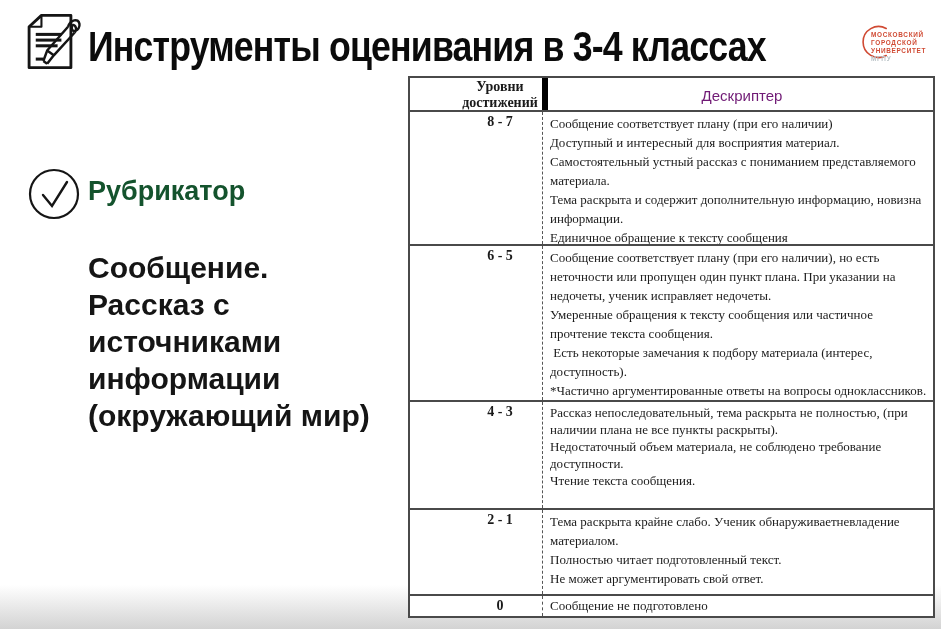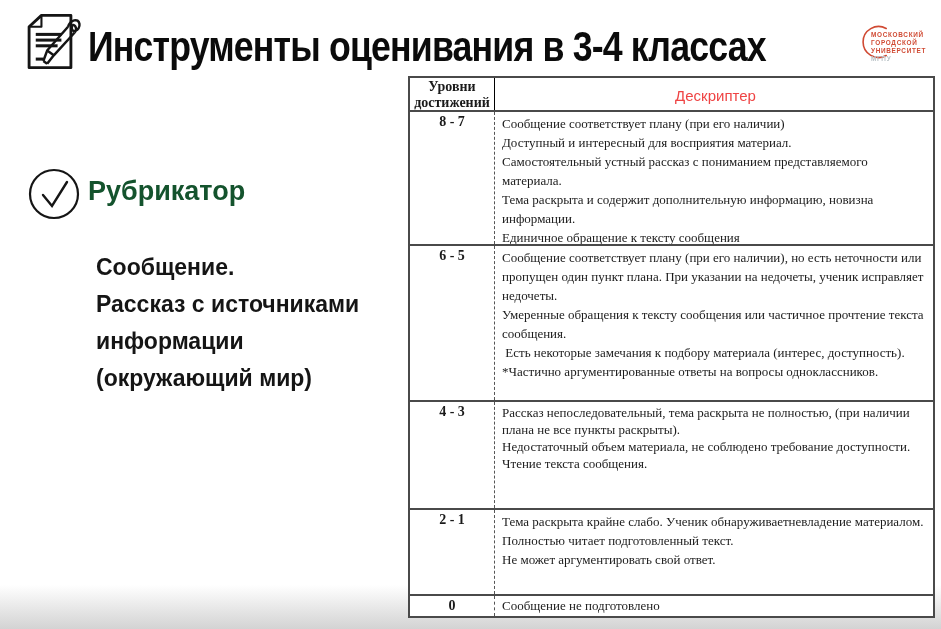--- a/index.html
+++ b/index.html
@@ -17,42 +17,42 @@
   }
   
   .logo{position:absolute;left:860px;top:14px;width:78px;height:62px;}
   
   .check-icon{position:absolute;left:26px;top:166px;width:56px;height:56px;}
   .rubric-heading{
     position:absolute;left:88px;top:176px;
     font-size:27px;font-weight:bold;color:#14532d;
   }
   .subject-block{
-    position:absolute;left:96px;top:249px;width:330px;
-    font-size:23px;font-weight:bold;line-height:37px;color:#151515;
+    position:absolute;left:88px;top:249px;width:330px;
+    font-size:30px;font-weight:bold;line-height:37px;color:#151515;
   }
   
   .rubric-table{
     position:absolute;left:408px;top:76px;width:527px;
     border:2px solid #4a4a4a;box-sizing:border-box;background:#fff;
     font-family:"Liberation Serif",serif;
   }
-  .t-row{display:flex;box-sizing:border-box;border-bottom:2px solid #4a4a4a;}
+  .t-row{display:flex;box-sizing:border-box;border-bottom:2px solid #4a4a4a;padding-left:48px;}
   .t-row:last-child{border-bottom:none;}
   .cell-level{
     width:84px;flex:0 0 84px;box-sizing:border-box;text-align:center;
     font-weight:bold;font-size:14px;padding-top:2px;color:#1a1a1a;
   }
   .cell-desc{
     flex:1;box-sizing:border-box;padding:2px 4px 0 7px;overflow:hidden;
     border-left:1px dashed #555;
   }
   .t-head .cell-desc{
-    border-left:1px solid #000000;display:flex;align-items:center;justify-content:center;
-    font-family:"Liberation Sans",sans-serif;font-size:15px;color:#ef4444;
+    border-left:6px solid #000000;display:flex;align-items:center;justify-content:center;
+    font-family:"Liberation Sans",sans-serif;font-size:15px;color:#701a75;
   }
   .t-head{height:34px;}
   .t-head .cell-level{font-size:14px;line-height:16px;padding-top:1px;}
   .row-87{height:134px;}
   .row-65{height:156px;}
   .row-43{height:108px;}
   .row-21{height:86px;}
   .row-0{height:20px;}
   .dline{
     font-size:13px;line-height:19px;color:#1b1b1b;white-space:pre-wrap;

